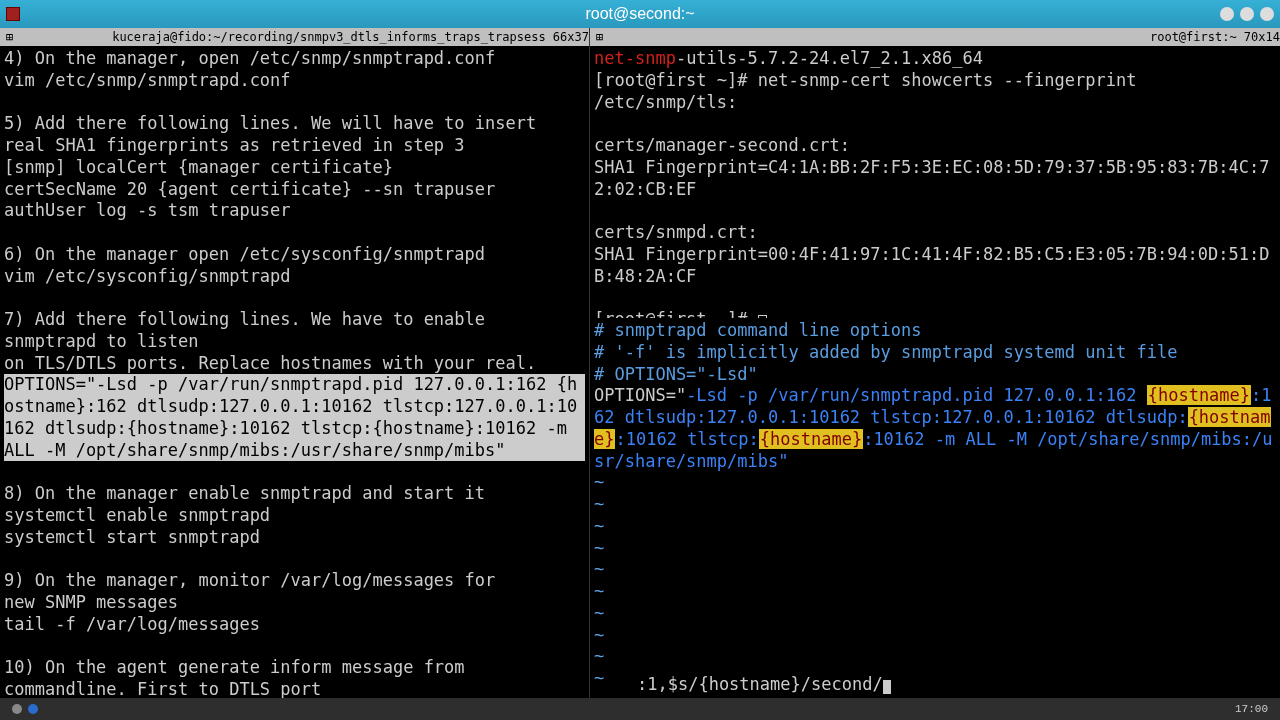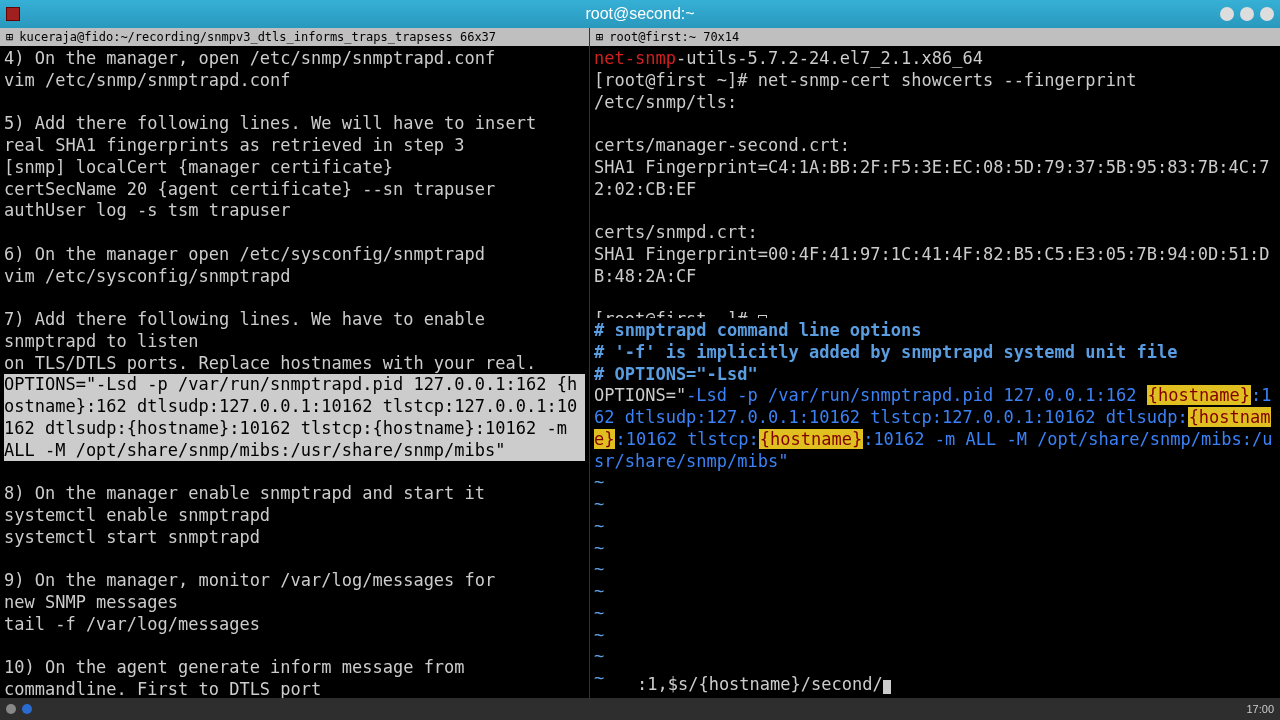--- a/index.html
+++ b/index.html
@@ -53,21 +53,21 @@
 .pane-title {
   background: #bfbfbf;
   color: #000;
   text-align: center;
   font-size: 12px;
   height: 18px;
   line-height: 18px;
   display: flex;
 }
 .pane-title .layout-icon { padding: 0 6px; }
-.pane-title .pt-text { flex: 1; text-align: left; }
+.pane-title .pt-text { flex: 1; text-align: right; }
 .pane-title.red { background: #d01212; color: #000; }
 .term {
   flex: 1;
   background: #000;
   color: #ccc;
   padding: 2px 4px;
   line-height: 1.28;
   white-space: pre;
   overflow: hidden;
   font-size: 17px;
@@ -76,35 +76,35 @@
   background: #ccc;
   color: #000;
 }
 .term .yellowbox {
   background: #e0c020;
   color: #800000;
   padding: 0 1px;
 }
 .term .red { color: #d02020; }
 .term .darkred { color: #3b82f6; }
-.term .blue { color: #5a9de0; font-weight: bold; }
+.term .blue { color: #5a9de0; }
 .term .tilde { color: #5a9de0; }
 .status-line {
   display: flex;
   justify-content: flex-end;
   padding-right: 30px;
   gap: 60px;
 }
 .taskbar {
   height: 22px;
   background: #2e2e2e;
   display: flex;
   align-items: center;
-  padding: 0 6px;
-  font-family: Liberation Sans, sans-serif;
+  padding: 0 12px;
+  font-family: Liberation Mono, monospace;
   font-size: 11px;
 }
 .taskbar .circ { width: 10px; height: 10px; border-radius: 50%; margin-right: 6px; }
 .taskbar .gray { background: #888; }
 .taskbar .blue { background: #2a6bd0; }
 .taskbar .time { margin-left: auto; color: #ccc; }
 .cursor { display:inline-block; width:8px; height:14px; background:#ccc; vertical-align:text-bottom; }
 .cursor-box { display:inline-block; width:9px; height:14px; border:1px solid #ccc; vertical-align:text-bottom; }
 .wrap { white-space: pre-wrap; word-break: break-all; }
 .right-top { height: 290px; display:flex; flex-direction:column; }

